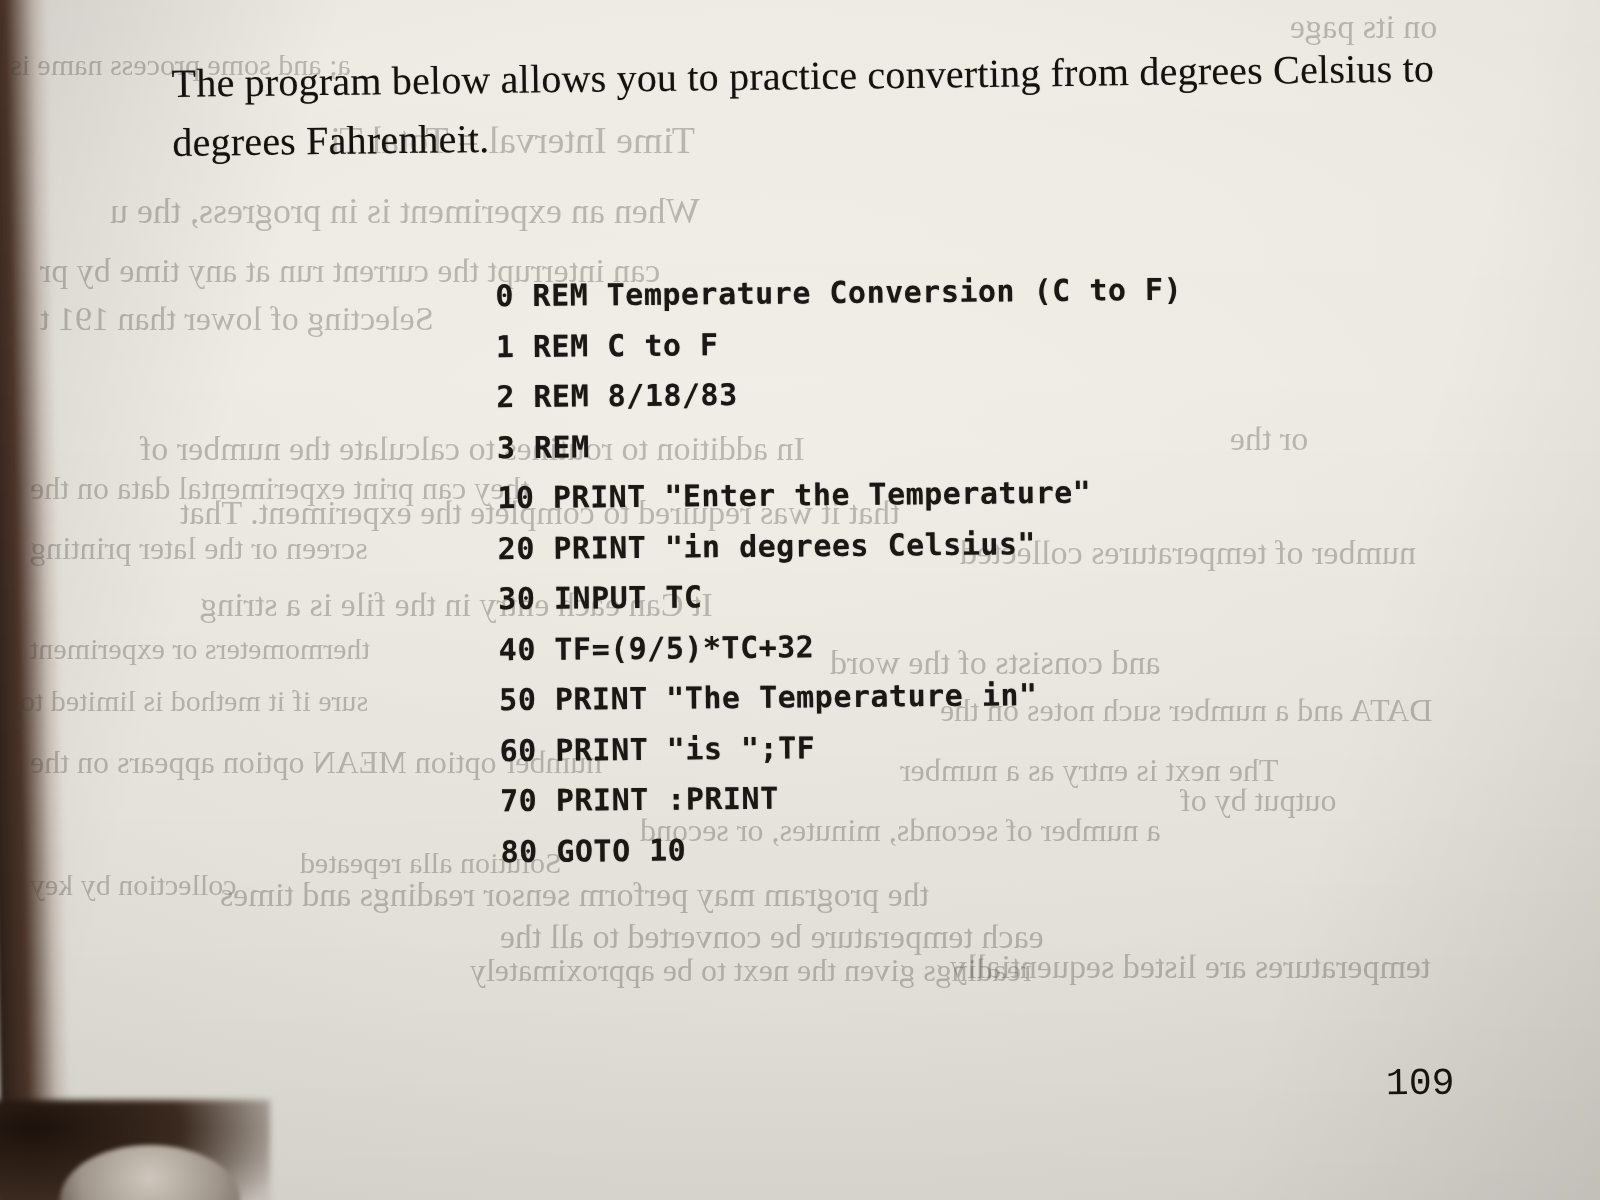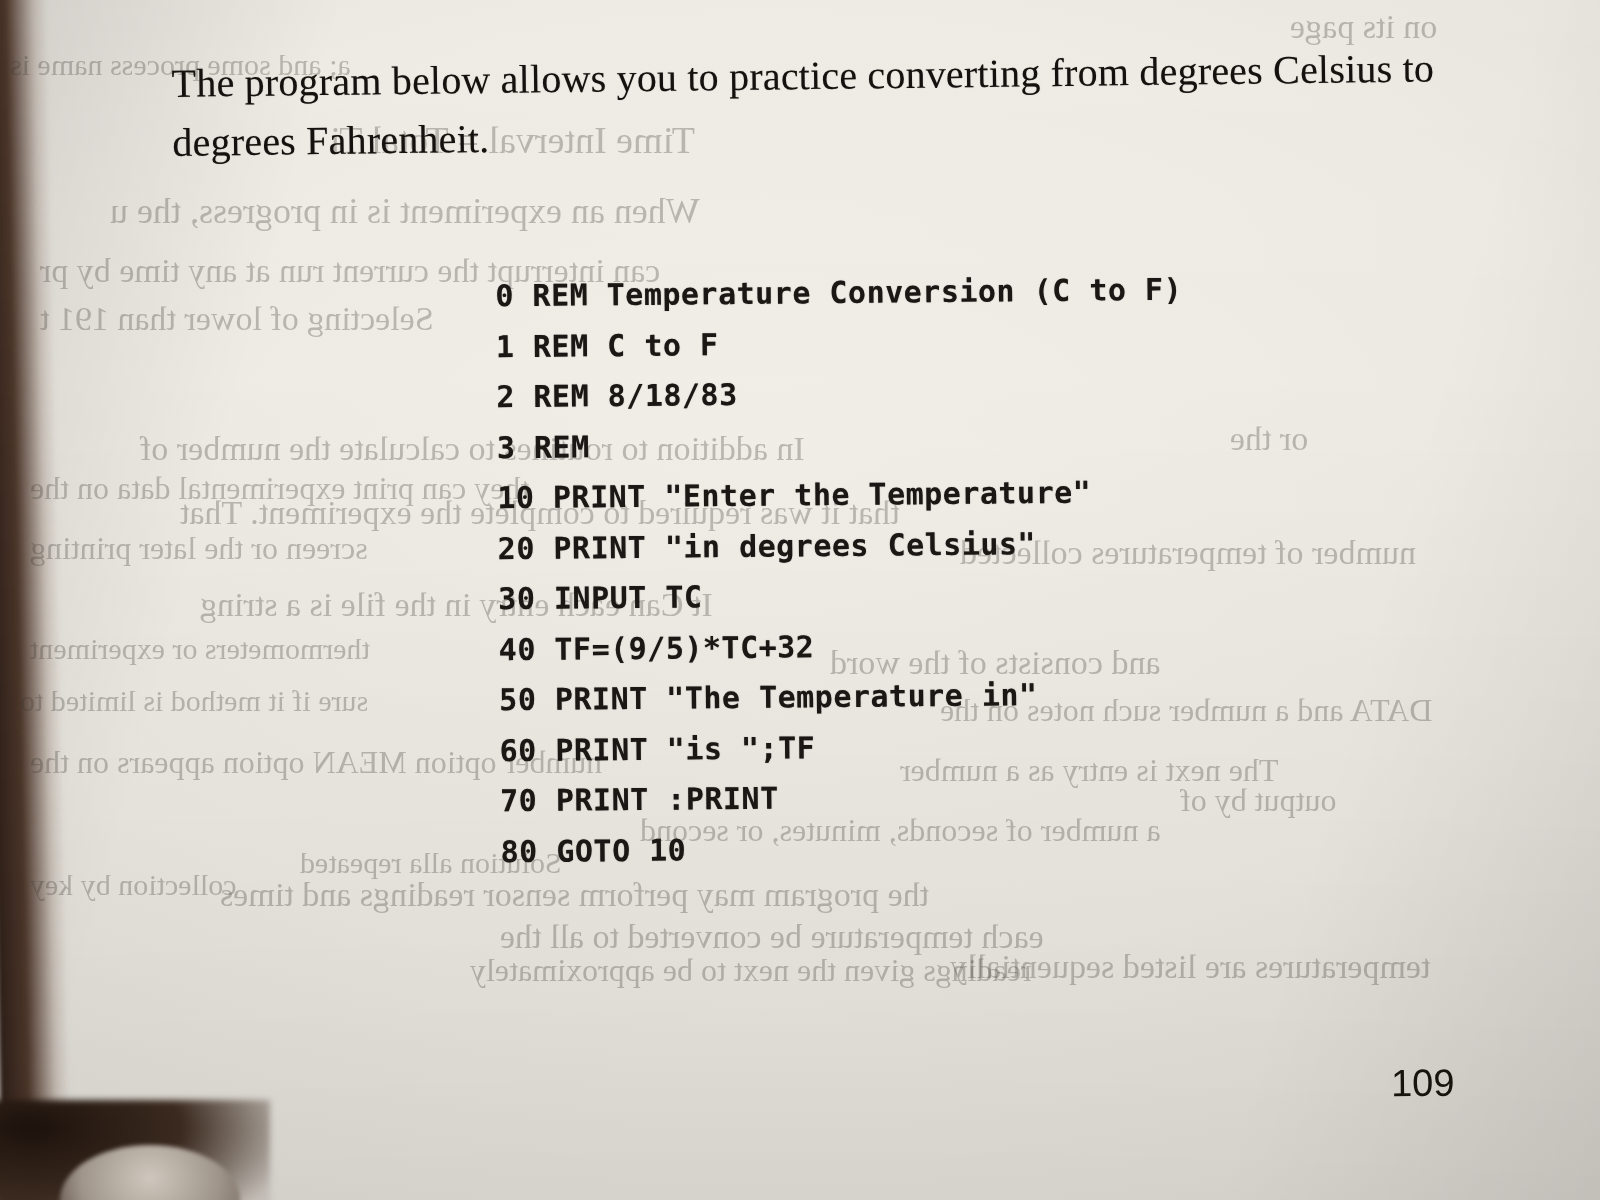--- a/index.html
+++ b/index.html
@@ -101,21 +101,21 @@
     text-shadow: 0 0 1px rgba(27,23,20,0.5);
   }
   .listing .ln { display: block; }
 
   .folio {
     position: absolute;
     right: 146px;
     top: 1062px;
     font-size: 38px;
     color: #17130f;
-    font-family: Liberation Sans, sans-serif;
+    font-family: Liberation Mono, monospace;
     transform: rotate(-0.6deg);
   }
 </style>
 </head>
 <body>
 
 <div id="page">
   <div id="paper"></div>
   <div class="edge-left"></div>
   <div class="edge-bottom"></div>

